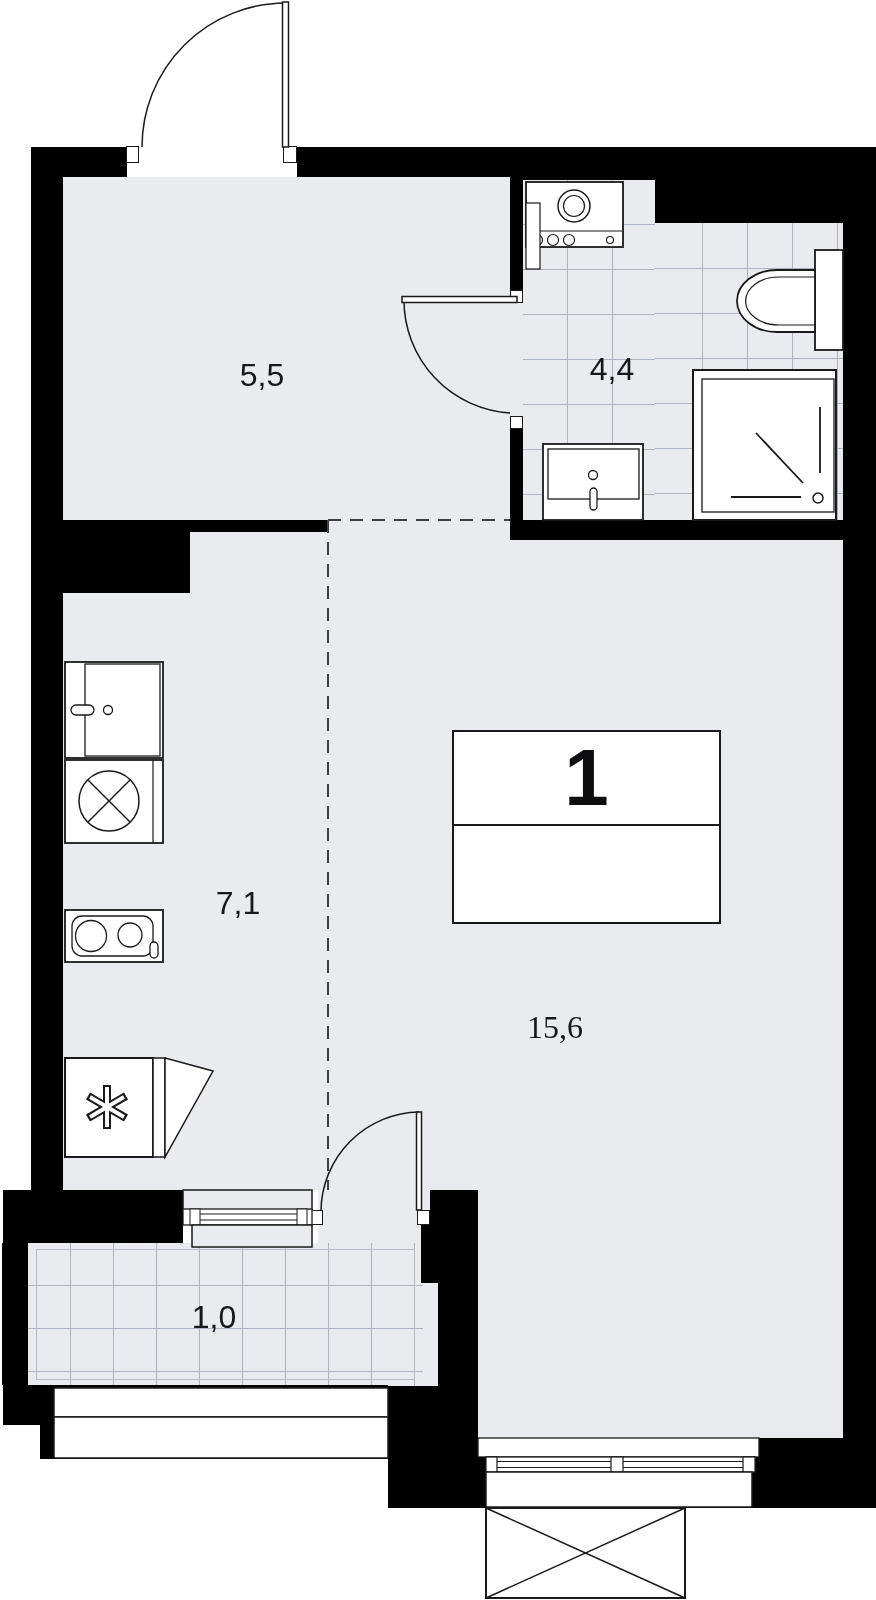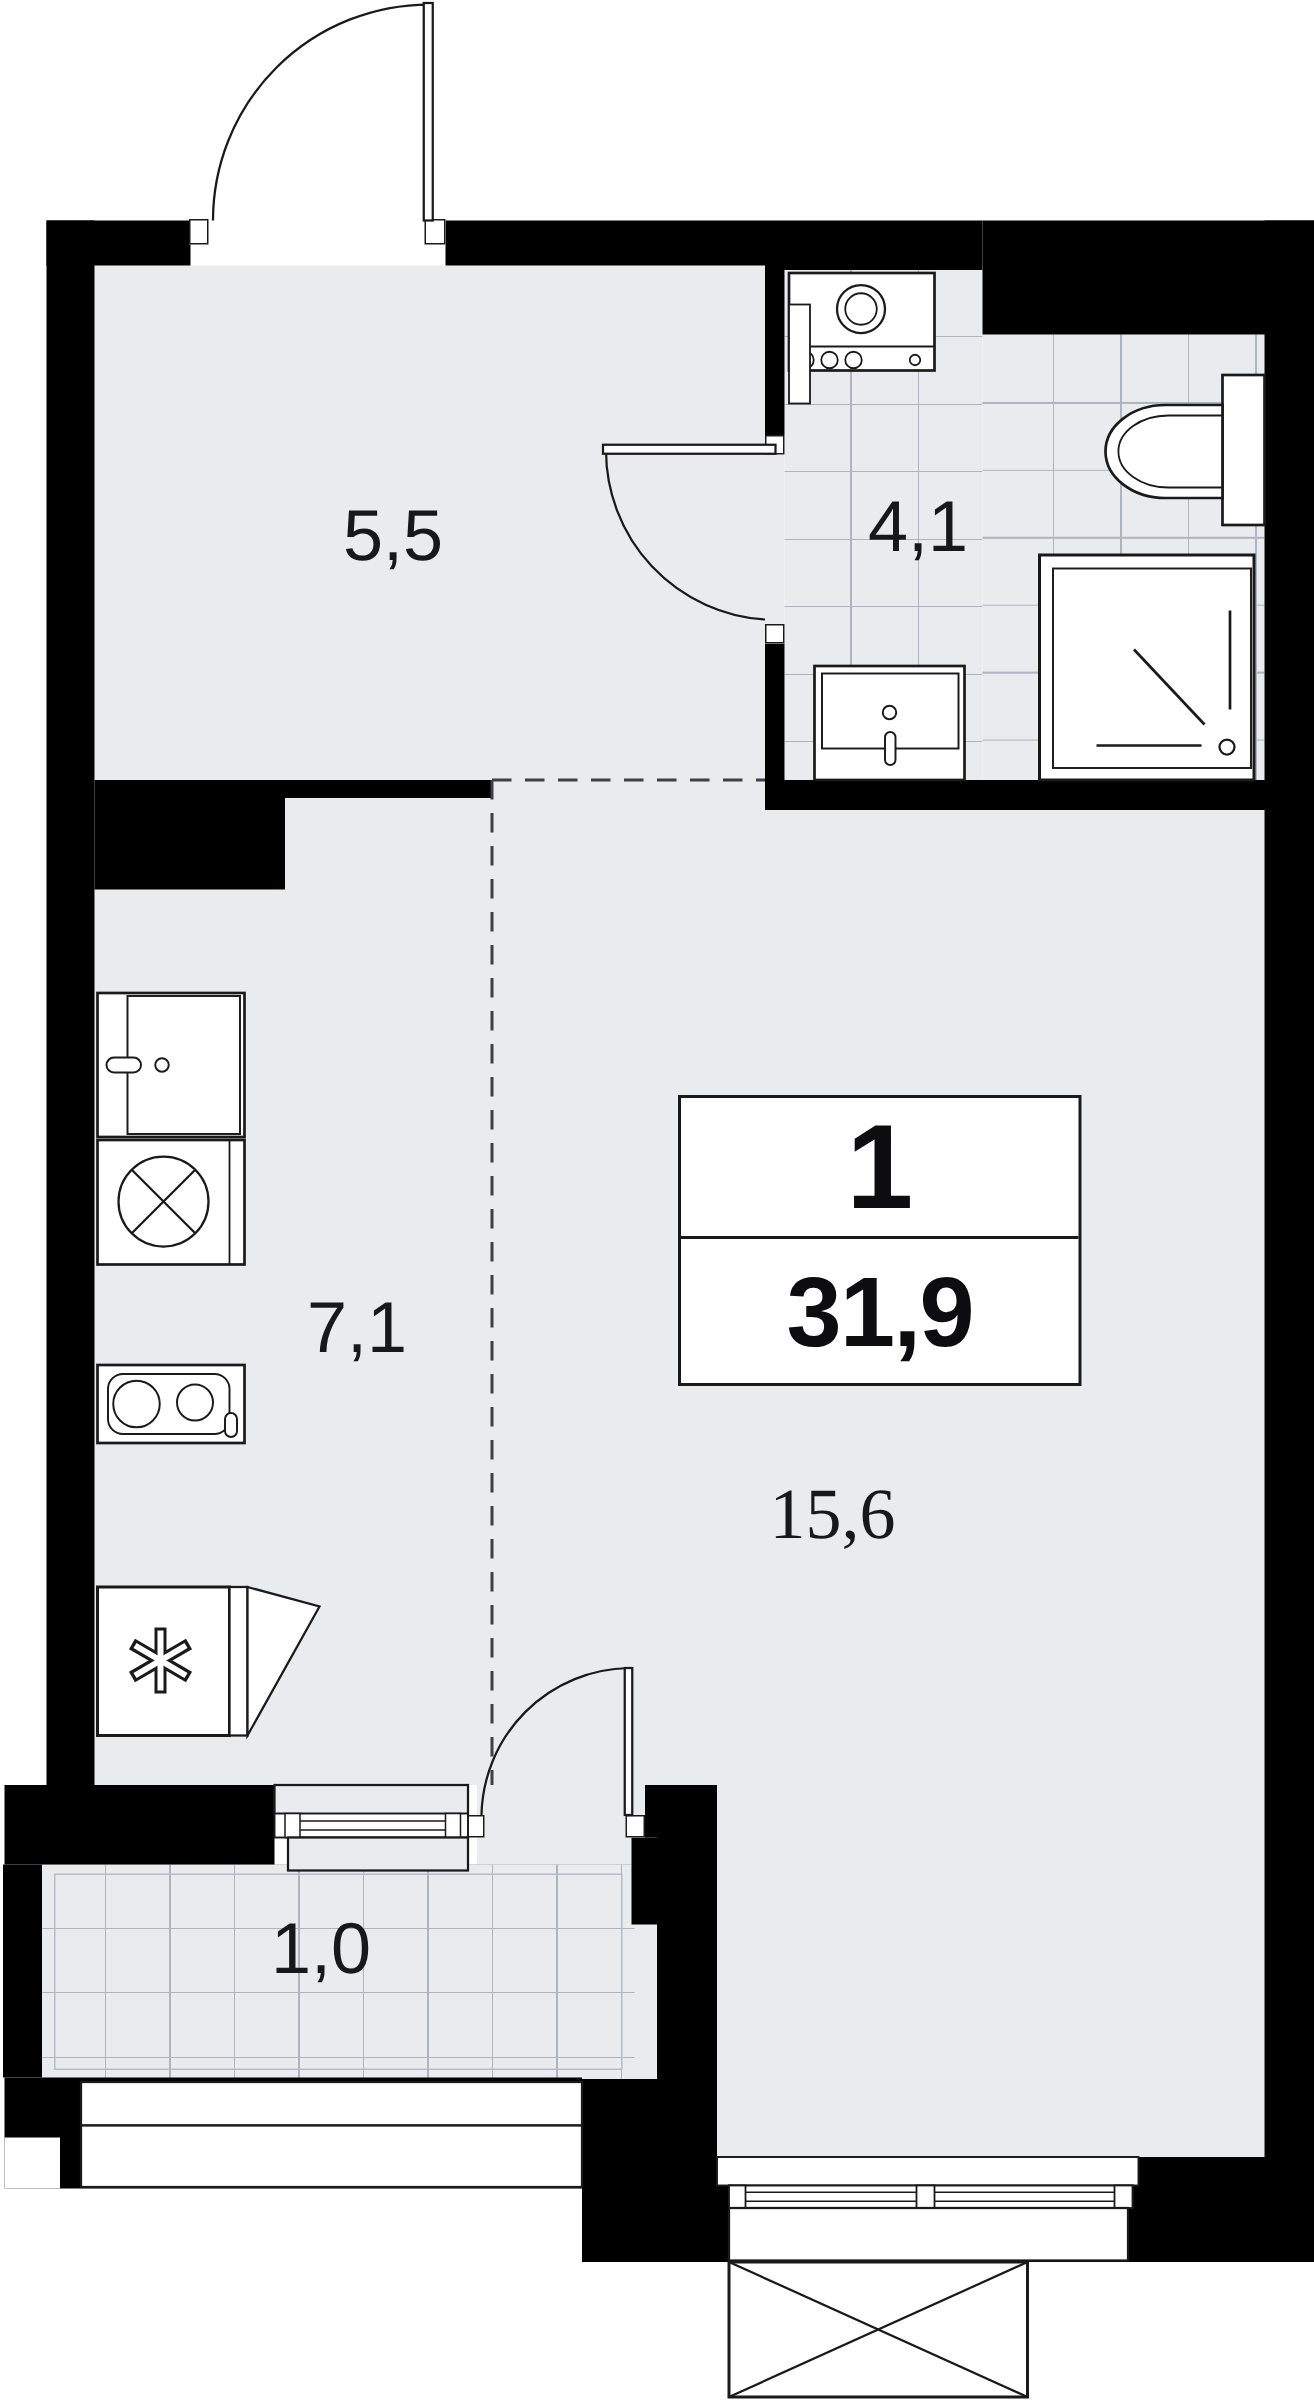--- a/index.html
+++ b/index.html
@@ -13,21 +13,21 @@
       repeating-linear-gradient(to right, transparent 0 44px, #aeb4bf 44px 45px),
       repeating-linear-gradient(to bottom, transparent 0 44px, #aeb4bf 44px 45px);}
   .tiles-balcony{position:absolute;background-color:#e9ebee;box-sizing:border-box;
     background-image:
       repeating-linear-gradient(to right, transparent 0 42px, #aeb4bf 42px 43px),
       repeating-linear-gradient(to bottom, transparent 0 42px, #aeb4bf 42px 43px);}
   .inset-line{position:absolute;border:1px solid #b6bcc6;box-sizing:border-box;}
   .post{position:absolute;background:#ffffff;border:1.5px solid #1a1a1a;box-sizing:border-box;}
   .patch{position:absolute;background:#ffffff;}
   .room-label{position:absolute;transform:translate(-50%,-50%);
-    font-size:48px;color:#17181c;white-space:nowrap;letter-spacing:0;}
+    font-size:32px;color:#17181c;white-space:nowrap;letter-spacing:0;margin-top:17px;}
   #infobox{position:absolute;left:452px;top:730px;width:265px;height:190px;
     background:#ffffff;border:2px solid #1a1a1a;display:flex;flex-direction:column;}
   #infobox .cell{display:flex;align-items:center;justify-content:center;color:#0d0d0f;}
   #infobox .cell.top{height:92px;border-bottom:2px solid #1a1a1a;
     font-size:80px;font-weight:bold;}
   #infobox .cell.bottom{flex:1;font-size:66px;font-weight:bold;letter-spacing:-1px;}
   svg{position:absolute;left:0;top:0;}
 </style>
 </head>
 <body>
@@ -198,23 +198,22 @@
 
       <g>
         <rect x="54" y="1388" width="334" height="29" fill="#ffffff" stroke-width="1.5"></rect>
         <rect x="54" y="1417" width="334" height="41" fill="#ffffff" stroke-width="1.5"></rect>
       </g>
 
     </g>
   </svg>
 
   <div class="room-label" style="left:262px;top:358px;">5,5</div>
-  <div class="room-label" style="left:612px;top:352px;">4,1</div>
+  <div class="room-label" style="left:612px;top:352px;">4,4</div>
   <div class="room-label" style="left:238px;top:886px;">7,1</div>
   <div class="room-label" style="left:555px;top:1010px;font-family:Liberation Serif, serif;">15,6</div>
   <div class="room-label" style="left:214px;top:1300px;">1,0</div>
 
   <div id="infobox">
     <div class="cell top">1</div>
-    <div class="cell bottom">31,9</div>
   </div>
 
 </div>
 
 </body></html>

